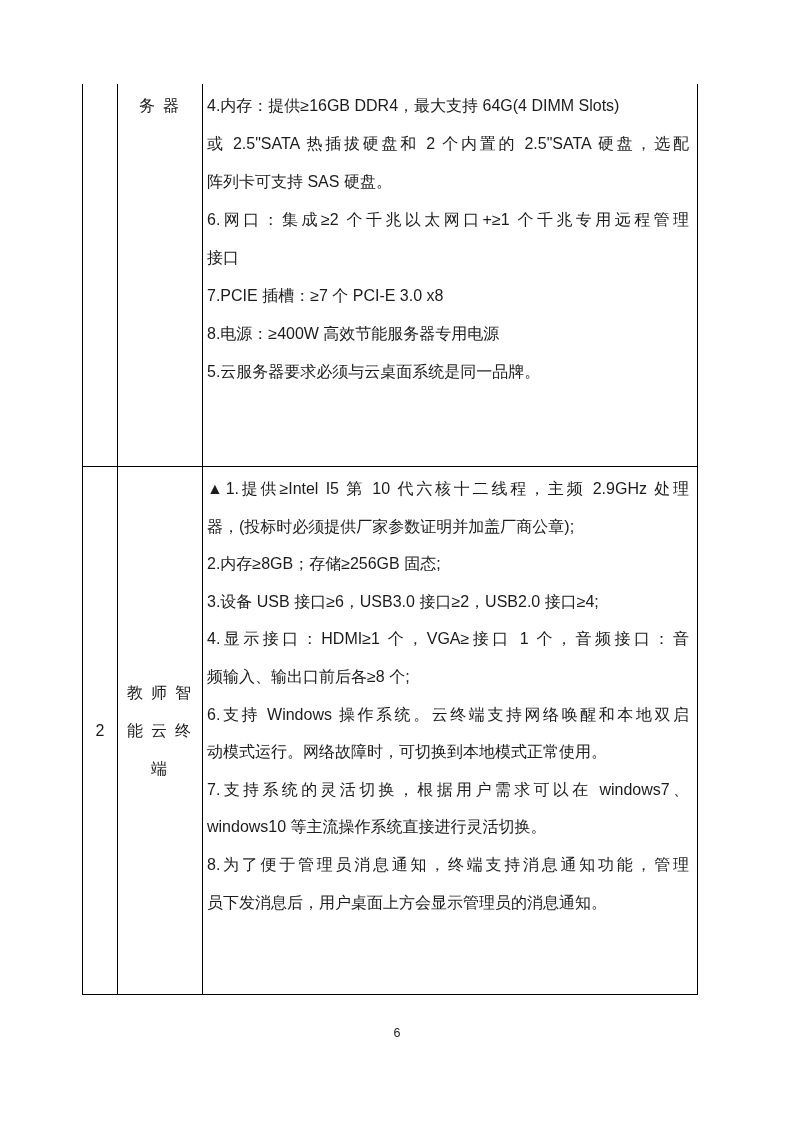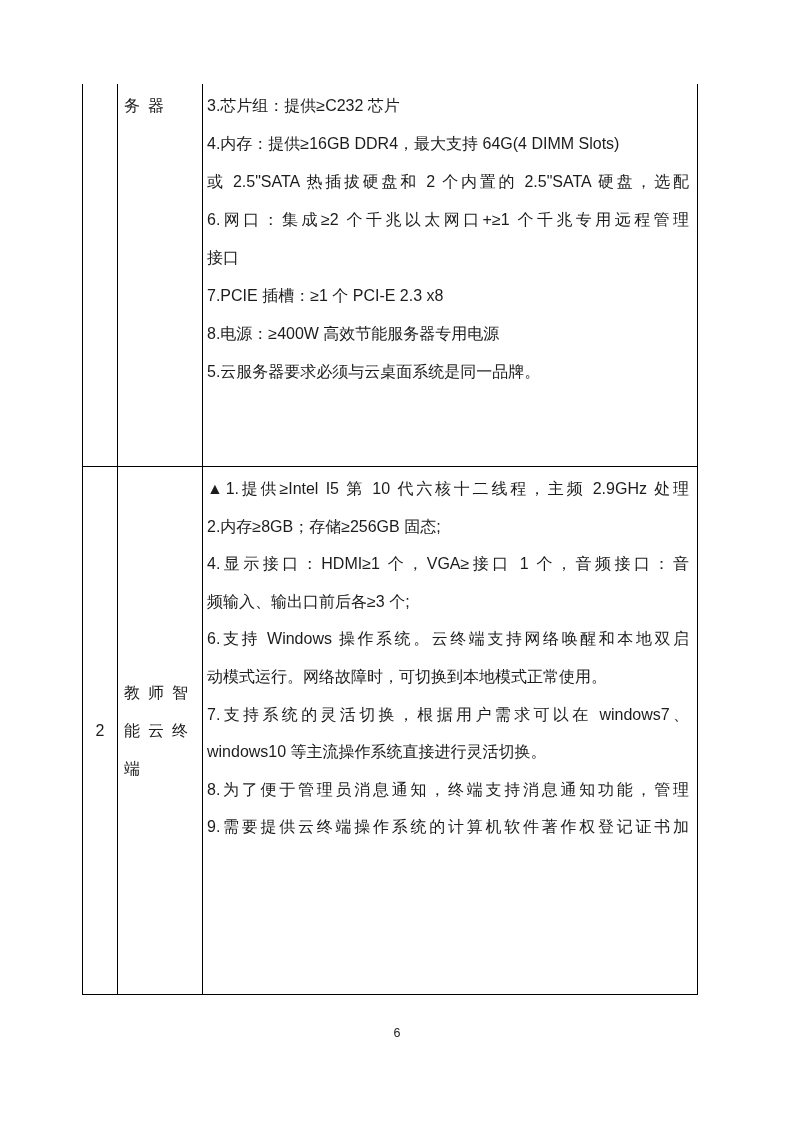--- a/index.html
+++ b/index.html
@@ -31,21 +31,21 @@
     border-right:1.5px solid #000;
     display:flex; align-items:center; justify-content:center;
     font-size:16px;
   }
   .c-name {
     width:85px; flex:0 0 85px;
     border-right:1.5px solid #000;
     padding-left:6px;
     font-size:16px;
     letter-spacing:8px;
-    display:flex; flex-direction:column;
+    display:flex; flex-direction:column;align-items:center;
   }
   .row1 .c-name { justify-content:flex-start; padding-top:3px; }
   .row2 .c-name { justify-content:center; }
   .name-ln { line-height:38px; white-space:nowrap; }
   .c-spec {
     flex:1 1 auto;
     padding:3px 8px 0 4px;
     font-size:16px;
     overflow:hidden;
   }
@@ -71,49 +71,51 @@
 <div class="page">
 
   <div class="spec-table">
 
     <div class="trow row1">
       <div class="c-no"></div>
       <div class="c-name">
         <div class="name-ln">务器</div>
       </div>
       <div class="c-spec">
-        <div class="ln">3.芯片组：提供≥C232 芯片</div>
         <div class="ln">4.内存：提供≥16GB DDR4，最大支持 64G(4 DIMM Slots)</div>
         <div class="ln j">或 2.5"SATA 热插拔硬盘和 2 个内置的 2.5"SATA 硬盘，选配</div>
+        <div class="ln">阵列卡可支持 SAS 硬盘。</div>
         <div class="ln j">6.网口：集成≥2 个千兆以太网口+≥1 个千兆专用远程管理</div>
         <div class="ln">接口</div>
-        <div class="ln">7.PCIE 插槽：≥1 个 PCI-E 2.3 x8</div>
+        <div class="ln">7.PCIE 插槽：≥7 个 PCI-E 3.0 x8</div>
         <div class="ln">8.电源：≥400W 高效节能服务器专用电源</div>
         <div class="ln">5.云服务器要求必须与云桌面系统是同一品牌。</div>
       </div>
     </div>
 
     <div class="trow row2">
       <div class="c-no">2</div>
       <div class="c-name">
         <div class="name-ln">教师智</div>
         <div class="name-ln">能云终</div>
         <div class="name-ln">端</div>
       </div>
       <div class="c-spec">
         <div class="ln j">▲1.提供≥Intel I5 第 10 代六核十二线程，主频 2.9GHz 处理</div>
+        <div class="ln">器，(投标时必须提供厂家参数证明并加盖厂商公章);</div>
         <div class="ln">2.内存≥8GB；存储≥256GB 固态;</div>
+        <div class="ln">3.设备 USB 接口≥6，USB3.0 接口≥2，USB2.0 接口≥4;</div>
         <div class="ln j">4.显示接口：HDMI≥1 个，VGA≥接口 1 个，音频接口：音</div>
-        <div class="ln">频输入、输出口前后各≥3 个;</div>
+        <div class="ln">频输入、输出口前后各≥8 个;</div>
         <div class="ln j">6.支持 Windows 操作系统。云终端支持网络唤醒和本地双启</div>
         <div class="ln">动模式运行。网络故障时，可切换到本地模式正常使用。</div>
         <div class="ln j">7.支持系统的灵活切换，根据用户需求可以在 windows7、</div>
         <div class="ln">windows10 等主流操作系统直接进行灵活切换。</div>
         <div class="ln j">8.为了便于管理员消息通知，终端支持消息通知功能，管理</div>
-        <div class="ln j">9.需要提供云终端操作系统的计算机软件著作权登记证书加</div>
+        <div class="ln">员下发消息后，用户桌面上方会显示管理员的消息通知。</div>
       </div>
     </div>
 
   </div>
 
   <div class="page-number">6</div>
 
 </div>
 
 </body></html>

